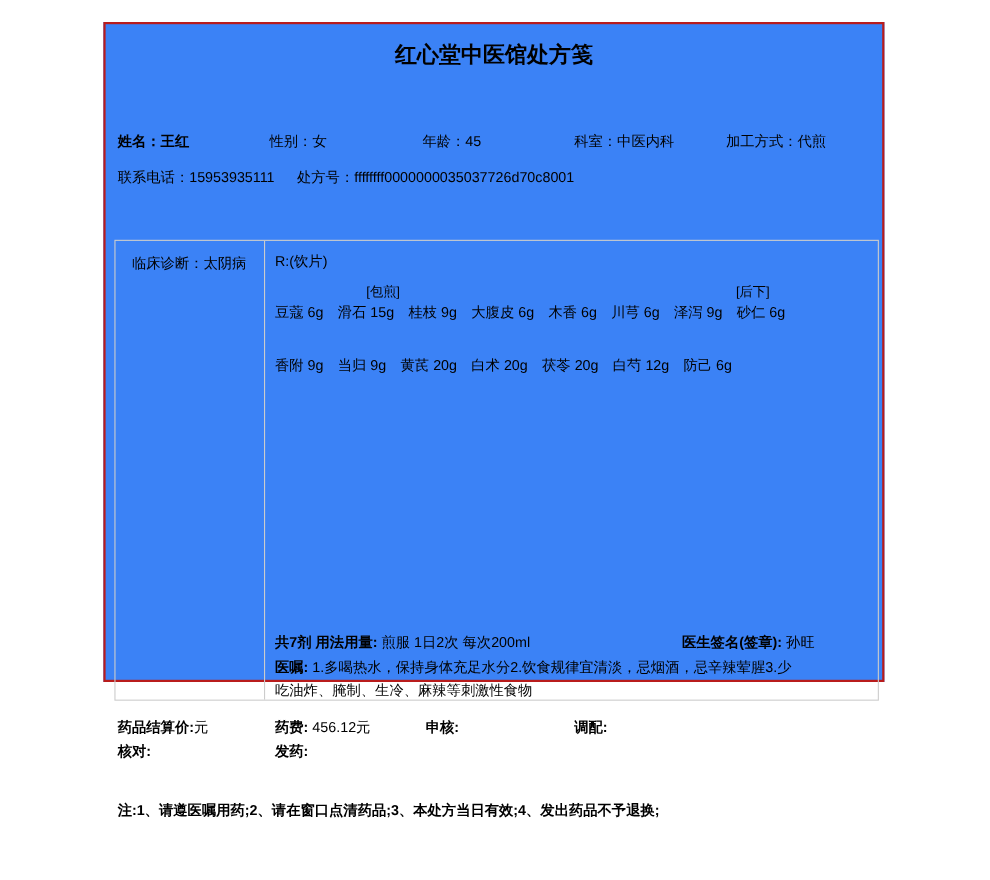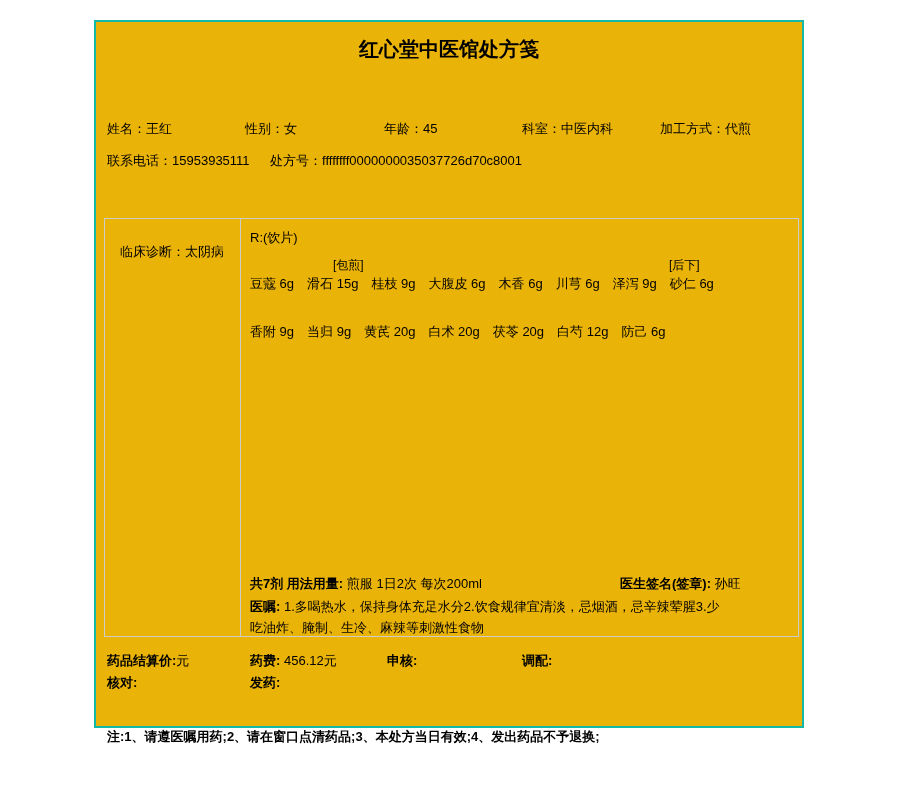--- a/index.html
+++ b/index.html
@@ -4,22 +4,22 @@
 <style>
   html, body { margin: 0; padding: 0; }
   body {
     width: 900px; height: 800px; position: relative;
     background: #ffffff; color: #000000;
     font-family: "Liberation Sans", "DejaVu Sans", sans-serif;
     font-size: 13px;
   }
   .sheet {
     position: absolute; left: 94px; top: 20px;
-    width: 710px; height: 708px;
-    border: 2px solid #14b8a6; box-sizing: border-box; background: #eab308;
+    width: 710px; height: 600px;
+    border: 2px solid #b91c1c; box-sizing: border-box; background: #3b82f6;
   }
   .abs { position: absolute; white-space: nowrap; }
   .title {
     position: absolute; top: 14px; left: 0; right: 0;
     text-align: center; font-size: 20px; font-weight: bold;
   }
   .rx-table {
     position: absolute; left: 8px; top: 196px;
     width: 695px; height: 419px;
     border: 1px solid #cccccc; box-sizing: border-box;
@@ -39,21 +39,21 @@
   .footer-label { font-weight: bold; }
   .note { font-weight: bold; }
 </style>
 </head>
 <body>
 
 <div class="sheet">
 
   <div class="title">红心堂中医馆处方笺</div>
 
-  <div class="abs" style="left:11px; top:98px;">
+  <div class="abs" style="left:11px; top:98px;font-weight:bold;">
     <span>姓名：</span><span>王红</span>
   </div>
   <div class="abs" style="left:149px; top:98px;">
     <span>性别：</span><span>女</span>
   </div>
   <div class="abs" style="left:288px; top:98px;">
     <span>年龄：</span><span>45</span>
   </div>
   <div class="abs" style="left:426px; top:98px;">
     <span>科室：</span><span>中医内科</span>
@@ -64,21 +64,21 @@
 
   <div class="abs" style="left:11px; top:130px;">
     <span>联系电话：</span><span>15953935111</span>
   </div>
   <div class="abs" style="left:174px; top:130px;">
     <span>处方号：</span><span>ffffffff0000000035037726d70c8001</span>
   </div>
 
   <div class="rx-table">
     <div class="diag-cell">
-      <div class="abs" style="left:15px; top:24px;">
+      <div class="abs" style="left:15px; top:12px;">
         <span>临床诊断：</span><span>太阴病</span>
       </div>
     </div>
 
     <div class="rx-cell">
       <div class="abs" style="left:9px; top:10px;">R:(饮片)</div>
 
       <div class="abs annot" style="left:92px; top:38px;">[包煎]</div>
       <div class="abs annot" style="left:428px; top:38px;">[后下]</div>
 

